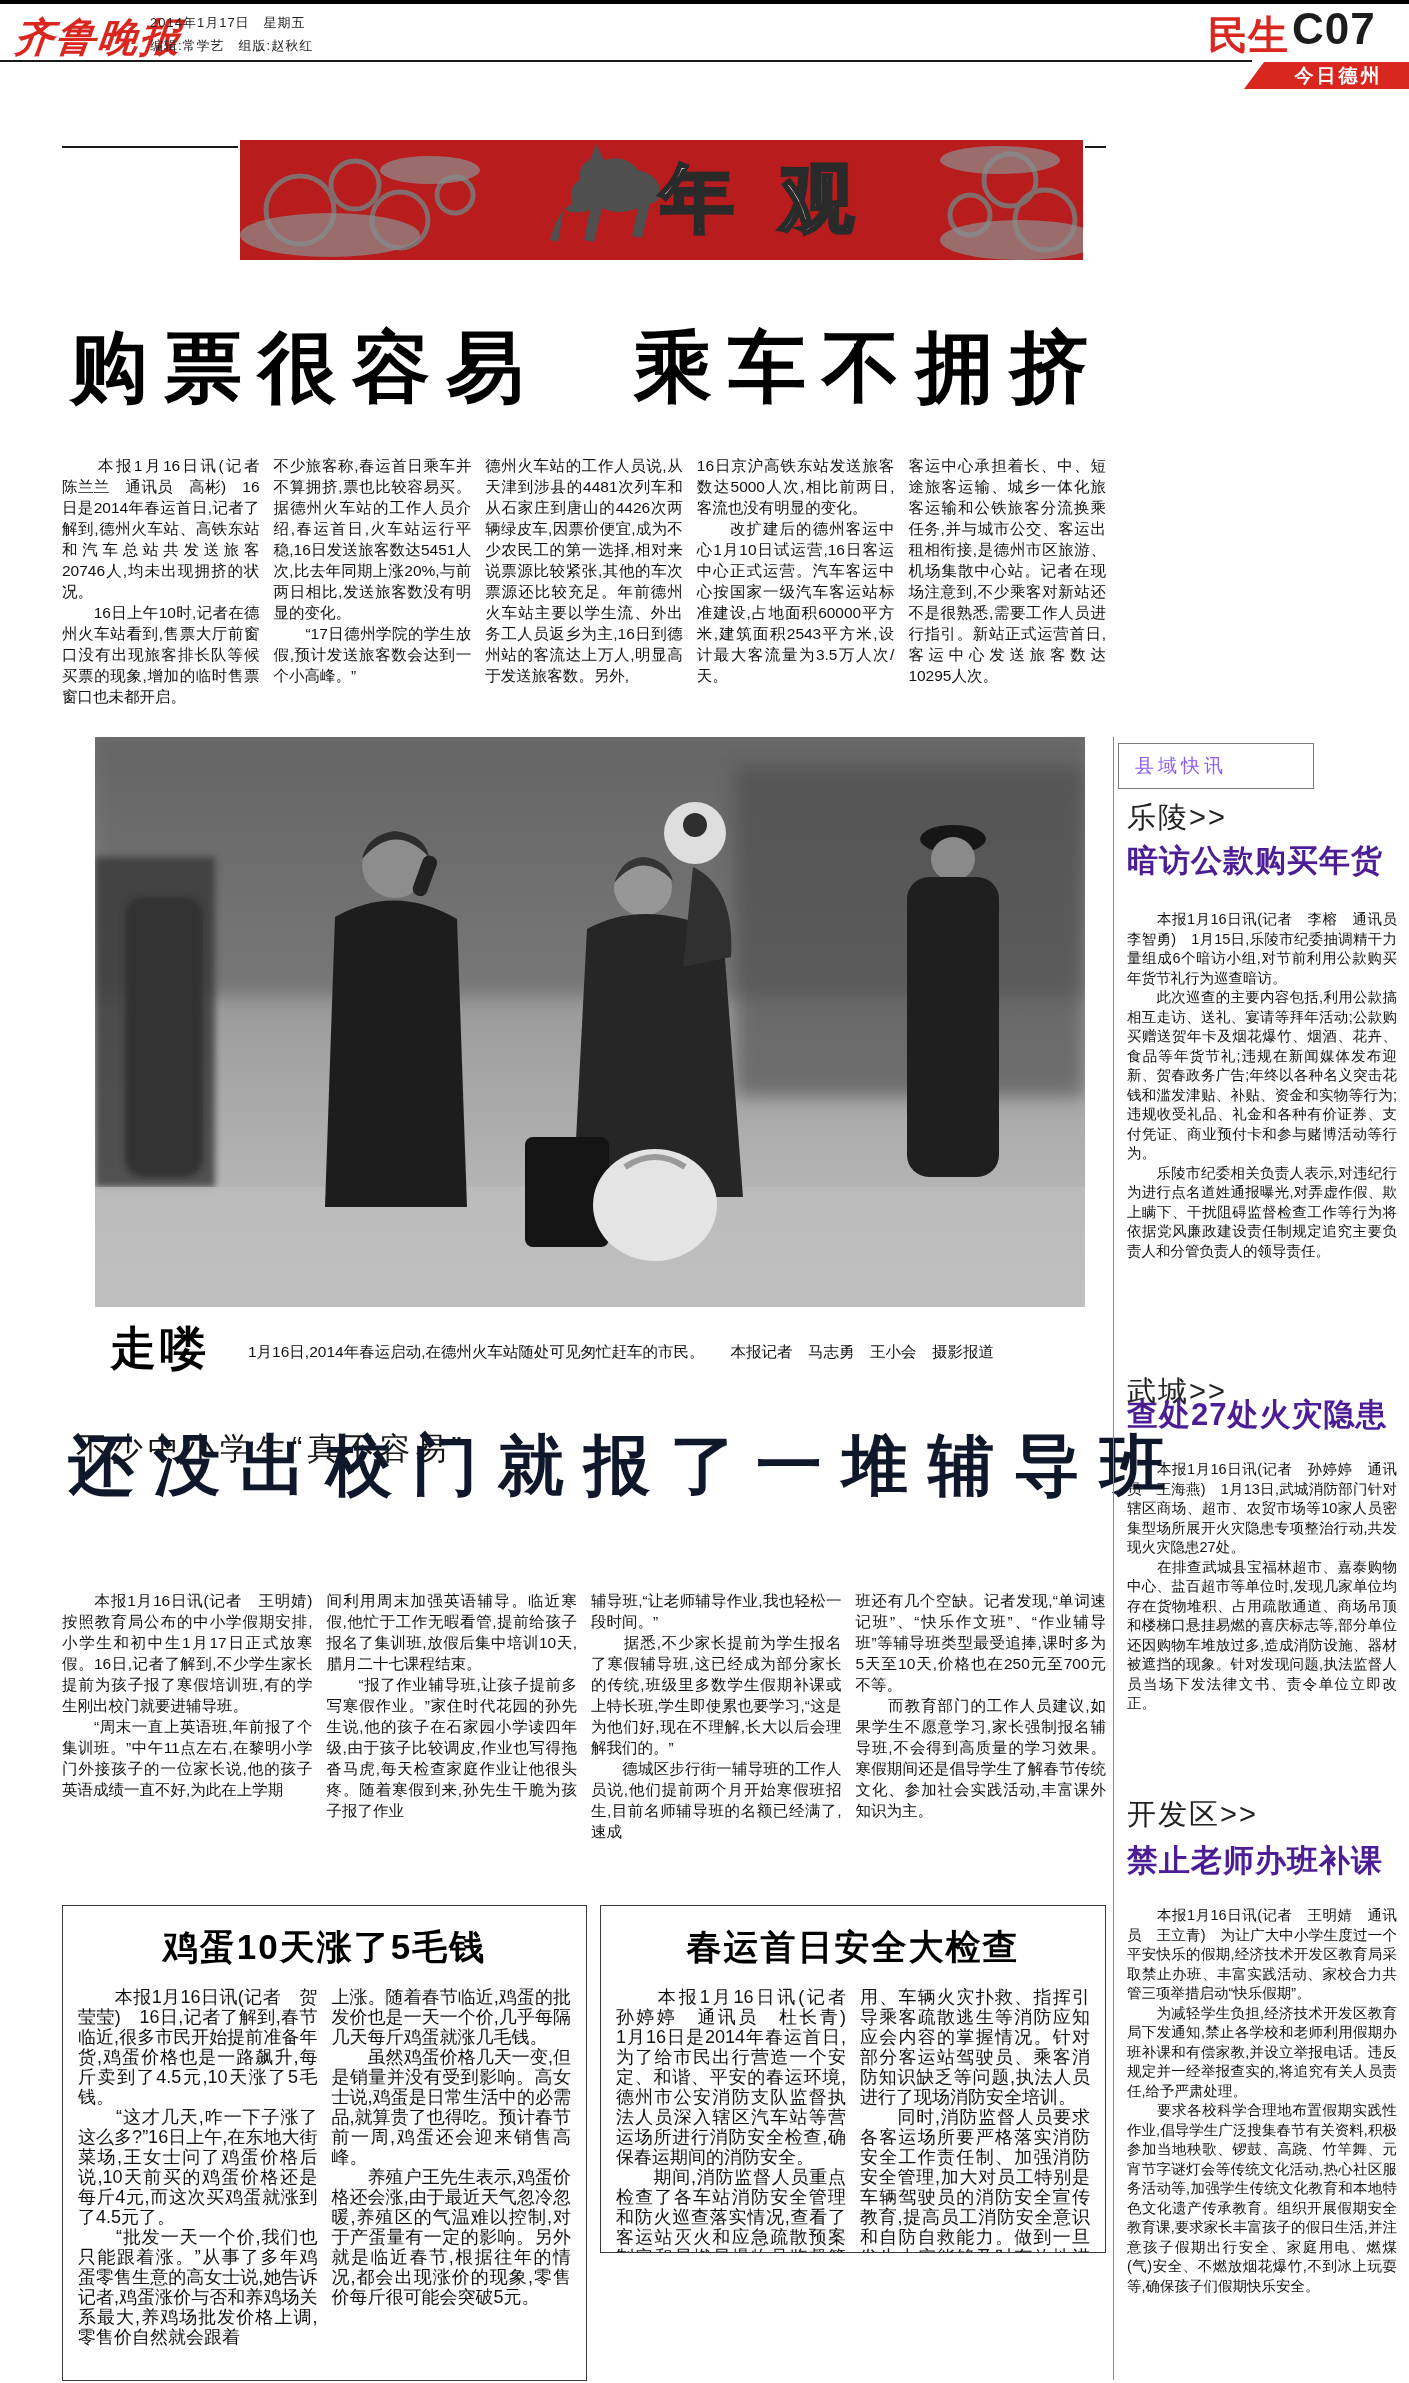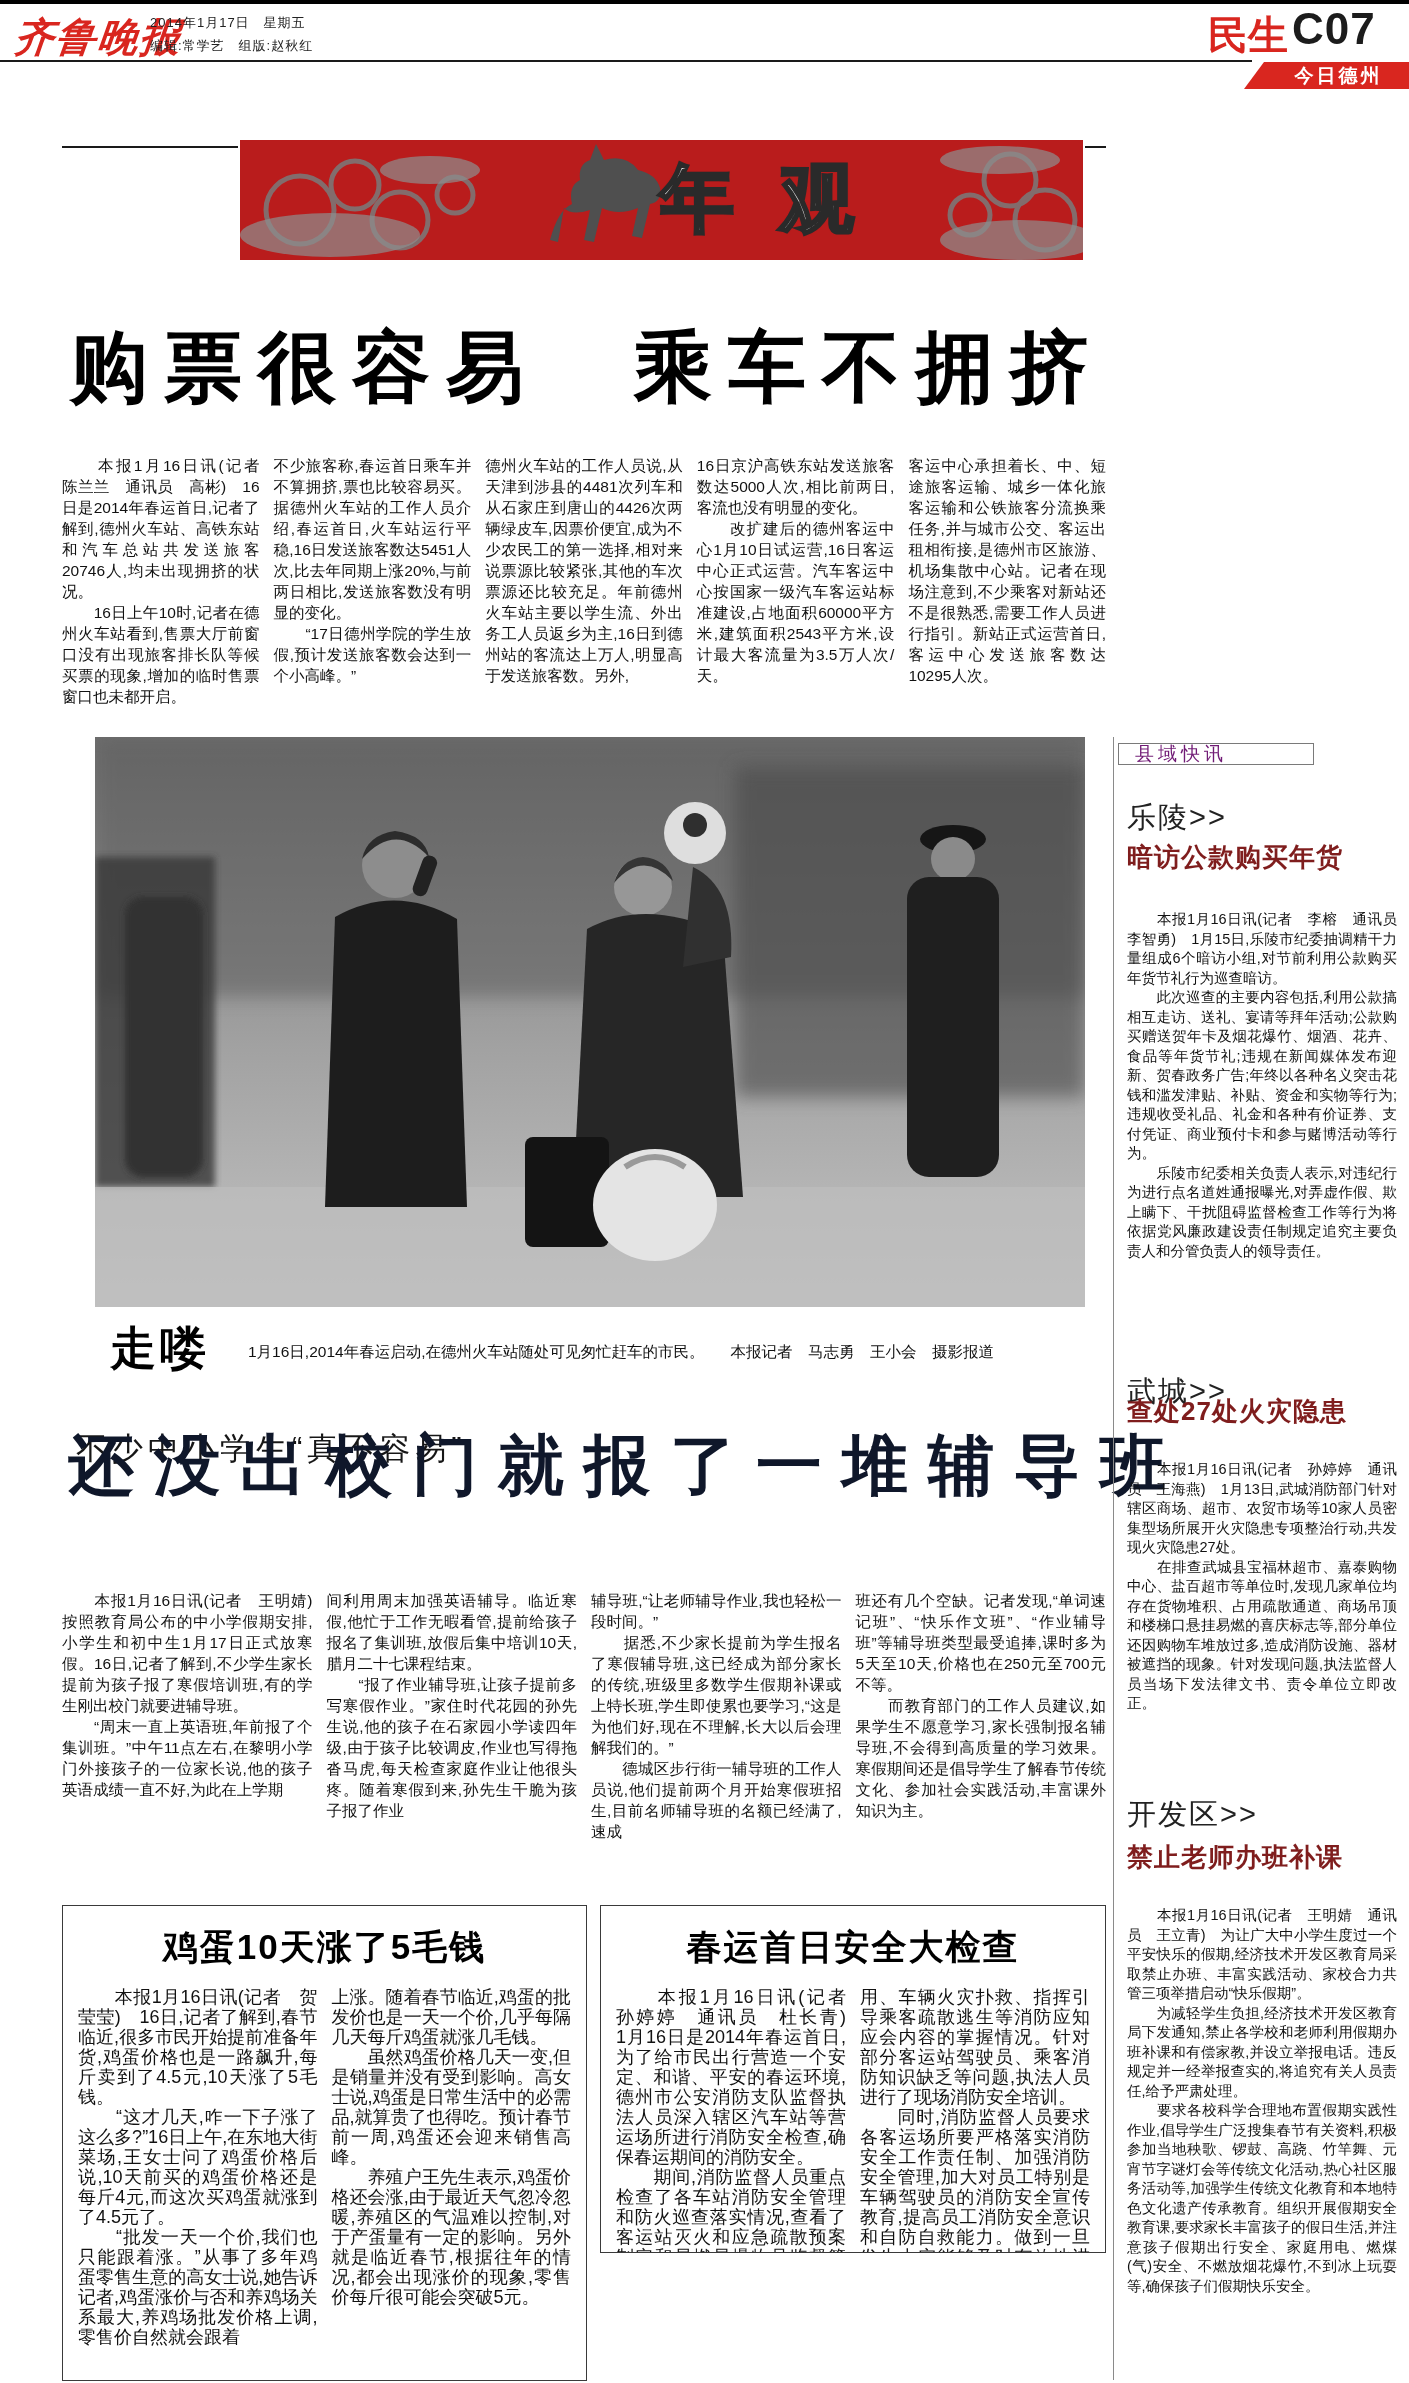--- a/index.html
+++ b/index.html
@@ -45,25 +45,25 @@
   .a2-headline{left:68px;top:1421px;font-size:66px;font-weight:900;letter-spacing:20px;color:#0f172a;white-space:nowrap;}
   .a2-body{left:62px;top:1590px;width:1044px;height:300px;font-size:15.5px;line-height:21px;overflow:hidden;}
   
   .news-box{border:1px solid #3a3a3a;padding:16px 15px 10px 15px;overflow:hidden;box-sizing:border-box;}
   .box1{left:62px;top:1905px;width:525px;height:476px;}
   .box2{left:600px;top:1905px;width:506px;height:348px;}
   .box-title{text-align:center;font-size:35px;font-weight:900;letter-spacing:2px;margin:2px 0 16px 0;color:#000;}
   .box-body{font-size:18px;line-height:20px;}
   
   .divider-v{left:1113px;top:737px;width:1px;height:1643px;background:#8a8a8a;}
-  .sb-label{left:1118px;top:743px;width:196px;height:22px;border:1px solid #7a7a7a;
-        display:flex;align-items:center;font-size:19px;letter-spacing:4px;color:#701a75;padding-left:16px;box-sizing:border-box;}
+  .sb-label{left:1118px;top:743px;width:196px;height:46px;border:1px solid #7a7a7a;
+        display:flex;align-items:center;font-size:19px;letter-spacing:4px;color:#8b5cf6;padding-left:16px;box-sizing:border-box;}
   .sb{left:1127px;width:270px;}
   .sb-region{font-size:29px;letter-spacing:2px;color:#222;font-weight:400;}
-  .sb-headline{font-size:26px;font-weight:900;letter-spacing:1px;color:#7f1d1d;white-space:nowrap;}
+  .sb-headline{font-size:31px;font-weight:900;letter-spacing:1px;color:#4c1d95;white-space:nowrap;}
   .sb-body{font-size:14.5px;line-height:19.5px;}
 </style>
 </head>
 <body>
 
 <div class="page">
 
   <div class="abs top-bar"></div>
   <div class="abs logo">齐鲁晚报</div>
   <div class="abs date-line">2014年1月17日　星期五</div>

